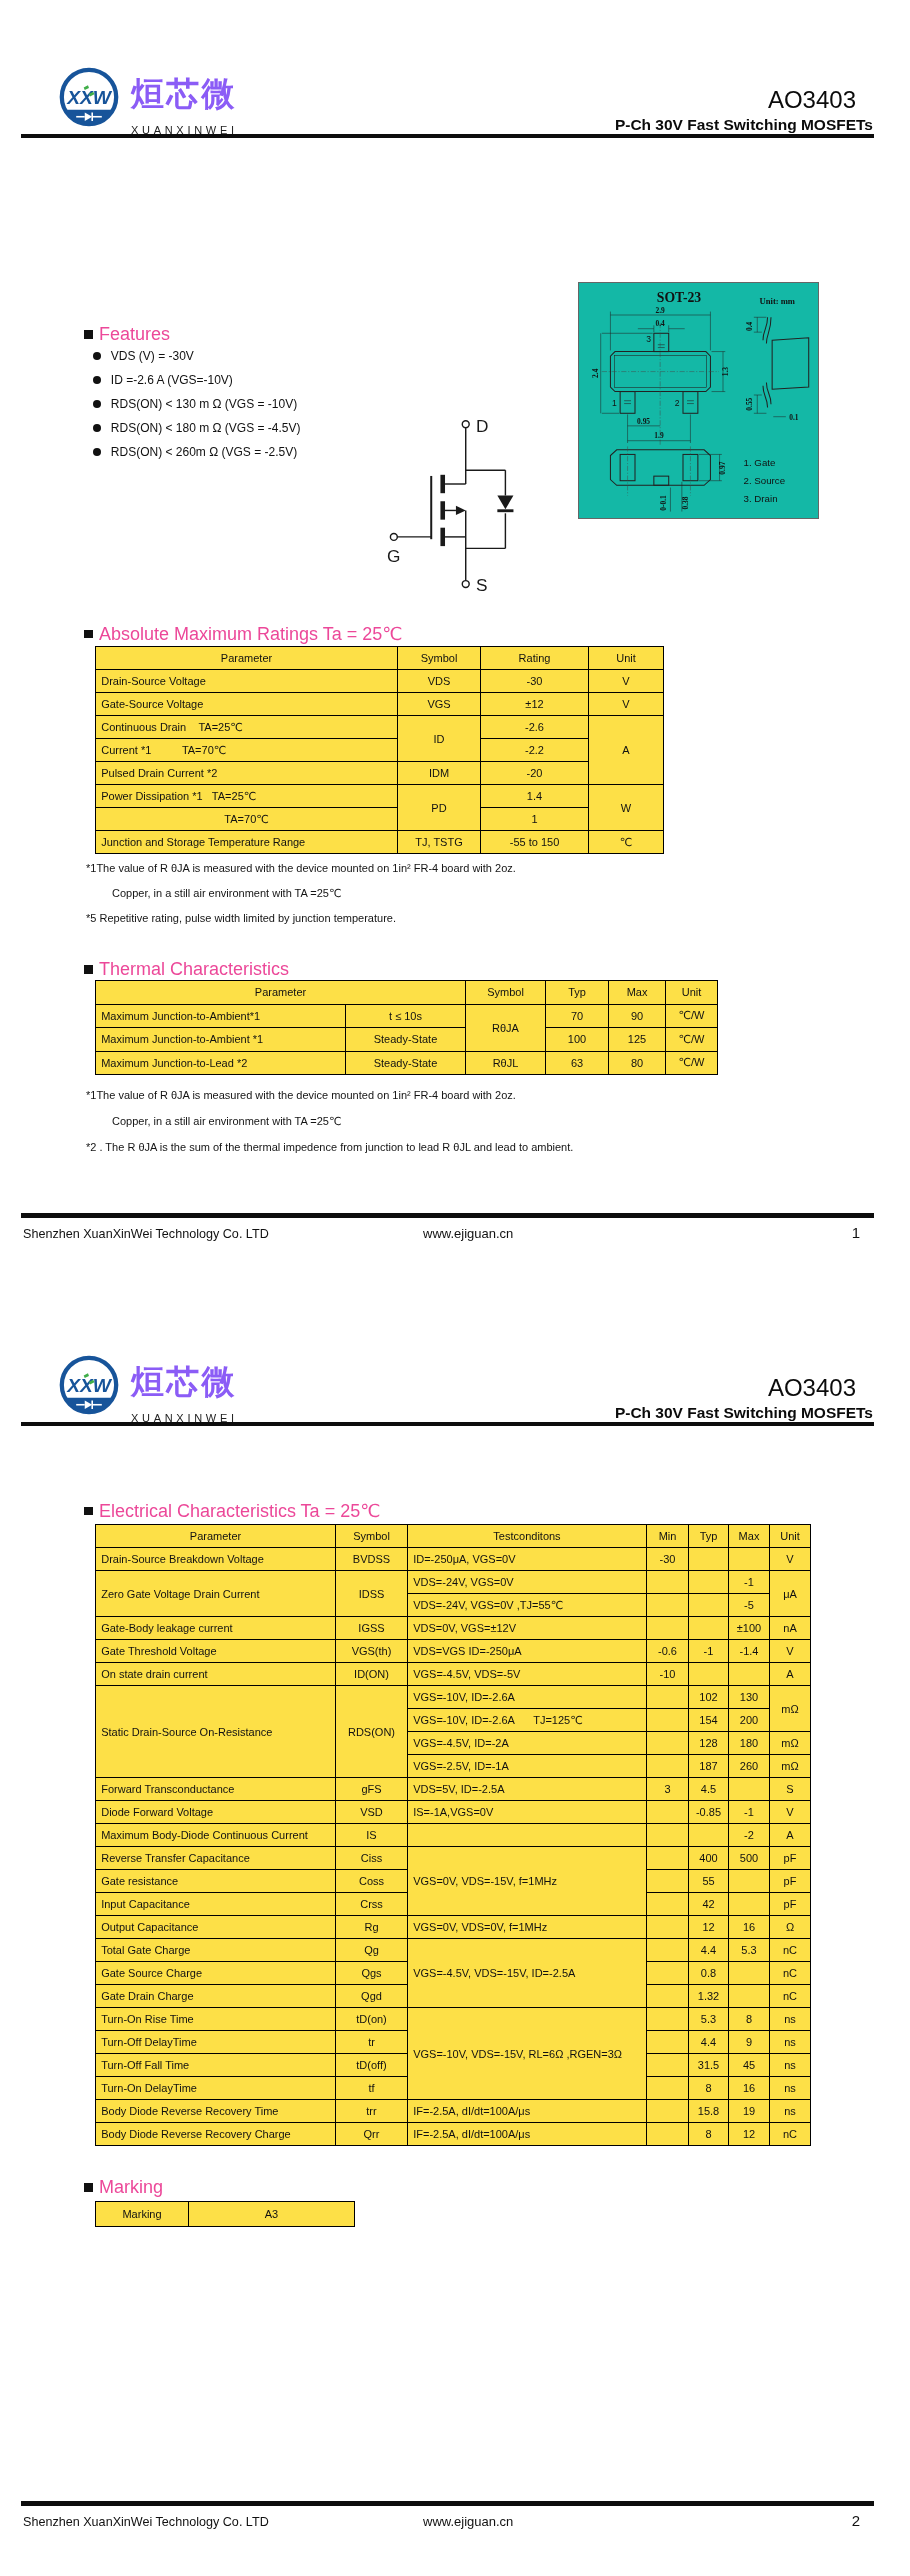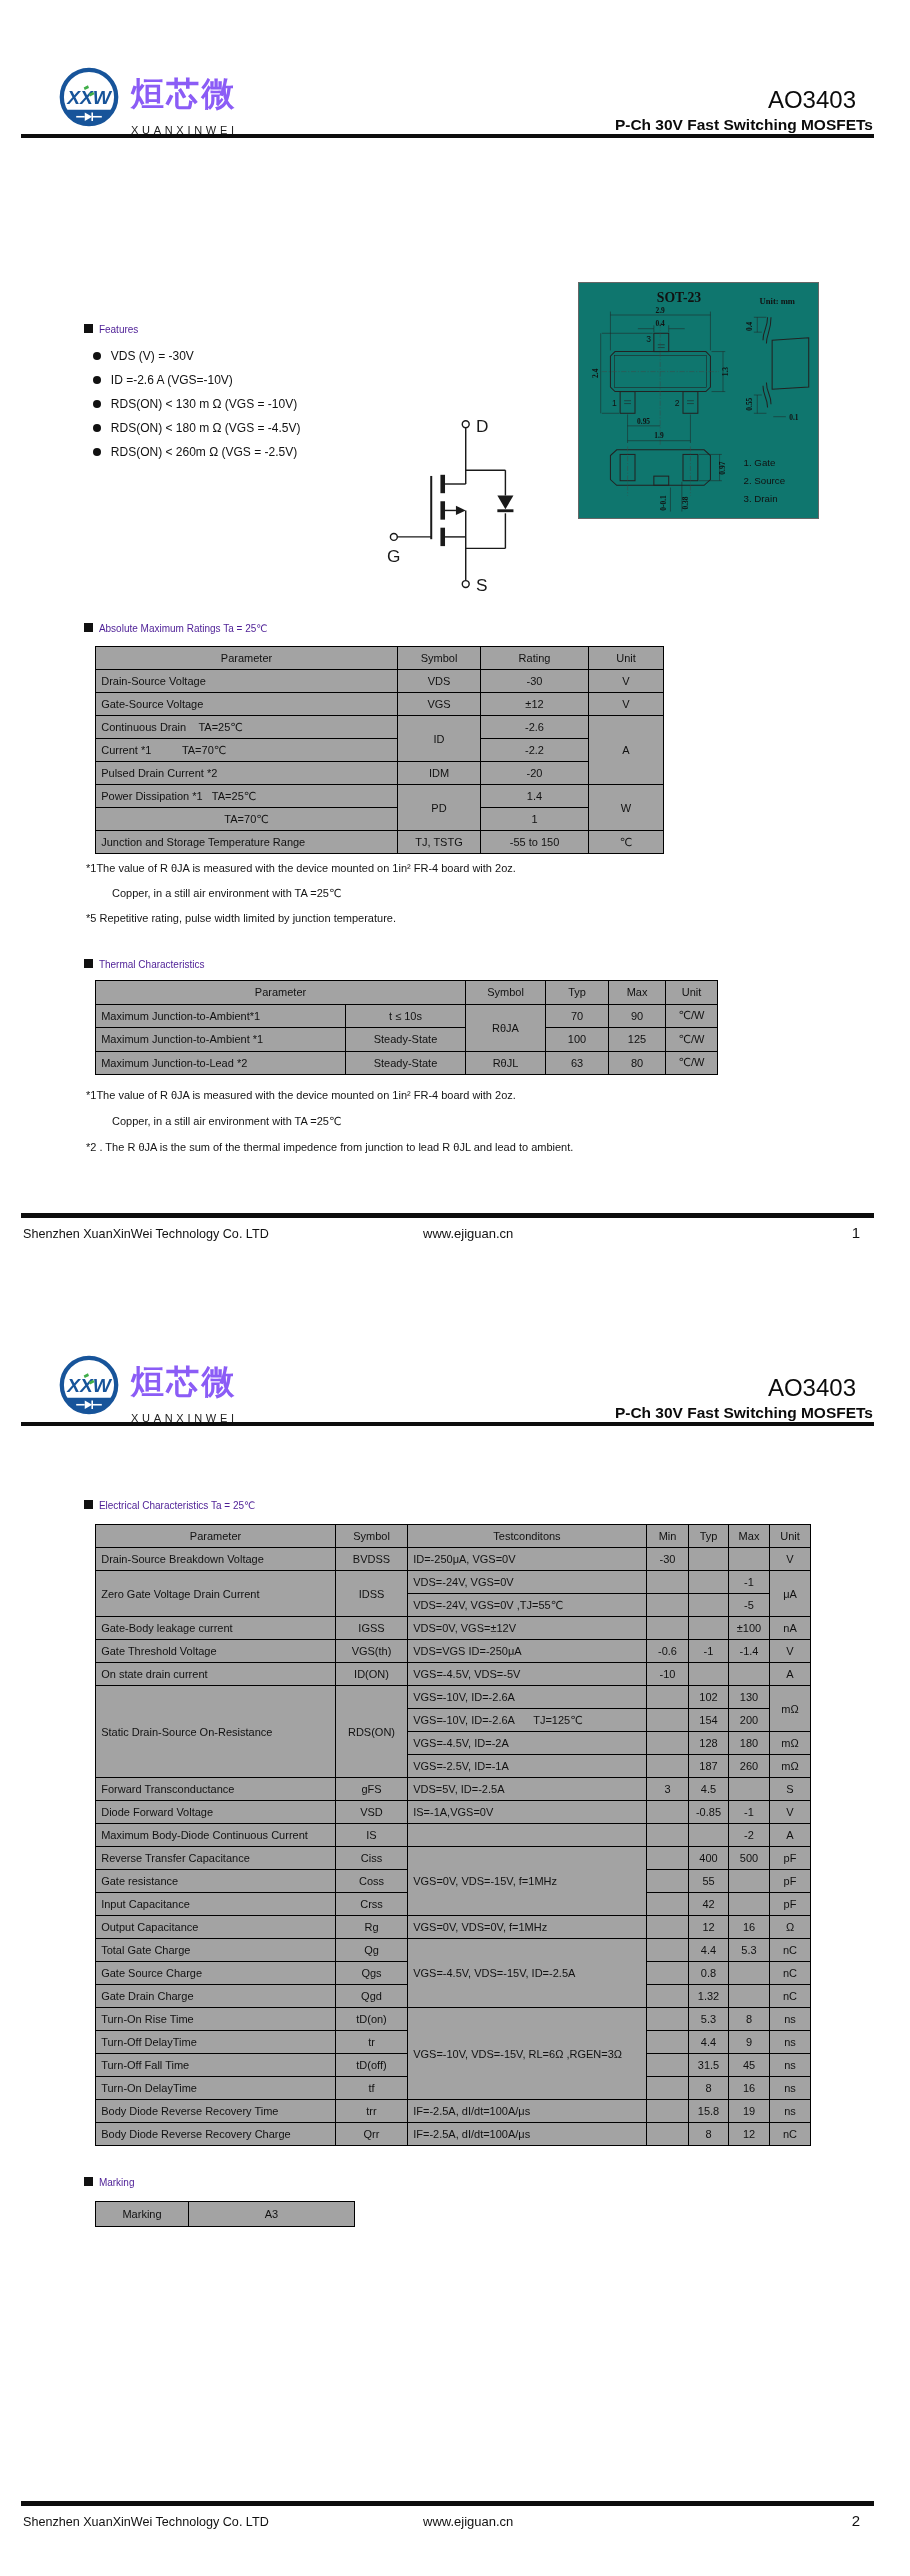--- a/index.html
+++ b/index.html
@@ -7,40 +7,40 @@
   .sheet{position:relative;width:910px;height:2576px;background:#ffffff;margin:0 auto;overflow:hidden}
   .rule{position:absolute;left:20.7px;width:853px;height:4px;background:#0d0d0d}
   
   .logo-svg{position:absolute}
   .brand{position:absolute;line-height:1}
   .brand .cn{font-size:33px;font-weight:bold;letter-spacing:2.3px;color:#8b5cf6}
   .brand .en{font-size:11px;letter-spacing:3.7px;margin-top:15px;color:#222}
   .part{position:absolute;left:574px;width:282px;text-align:right;font-size:24px;color:#0b0b0b}
   .sub{position:absolute;left:516px;width:357px;text-align:right;font-size:15.5px;font-weight:bold;color:#0b0b0b}
   
-  .heading{position:absolute;display:flex;align-items:flex-start;gap:6.3px;font-size:10px;color:#4c1d95}
+  .heading{position:absolute;display:flex;align-items:center;gap:6.3px;font-size:18px;color:#ec4899}
   .heading .sq{width:8.6px;height:8.6px;background:#111;flex:0 0 auto}
   
   .features{position:absolute}
   .feat{display:flex;align-items:center;gap:9.8px;height:24px;font-size:12px}
   .feat .dot{width:8px;height:8px;border-radius:50%;background:#111;flex:0 0 auto}
   
-  table.tbl{border-collapse:collapse;position:absolute;table-layout:fixed;border:1.7px solid #000;background:#a3a3a3}
+  table.tbl{border-collapse:collapse;position:absolute;table-layout:fixed;border:1.7px solid #000;background:#fde047}
   .tbl td{border:1.1px solid #000;font-size:11px;text-align:center;vertical-align:middle;padding:1.1px 3.4px;overflow:hidden;white-space:nowrap}
   .tbl td.l{text-align:left;padding-left:5.2px}
   .abs td,.elec td{height:23px}
   .thm td{height:23.5px}
   .mark td{height:25px}
   .note{position:absolute;font-size:11px;color:#141414;white-space:nowrap}
   
   .foot-company{position:absolute;left:23px;font-size:12.6px}
   .foot-site{position:absolute;left:423px;font-size:13px}
   .foot-page{position:absolute;left:826px;width:34px;text-align:right;font-size:15px}
   
-  .pkgbox{position:absolute;border:0.6px solid #666;background:#0f766e}
+  .pkgbox{position:absolute;border:0.6px solid #666;background:#14b8a6}
   .dimtxt{font-family:"Liberation Serif","DejaVu Serif",serif;font-weight:bold;font-size:13px;fill:#111}
   .pktitle{font-family:"Liberation Serif","DejaVu Serif",serif;font-weight:bold;fill:#111}
   .pinnum{font-size:15px;fill:#111;font-family:"Liberation Sans",sans-serif}
   .legend{font-size:17px;fill:#111;font-family:"Liberation Sans",sans-serif}
   .termlbl{font-size:30px;fill:#1a1a1a;font-family:"Liberation Sans",sans-serif}
 </style>
 </head>
 <body>
 
 <div class="sheet">

